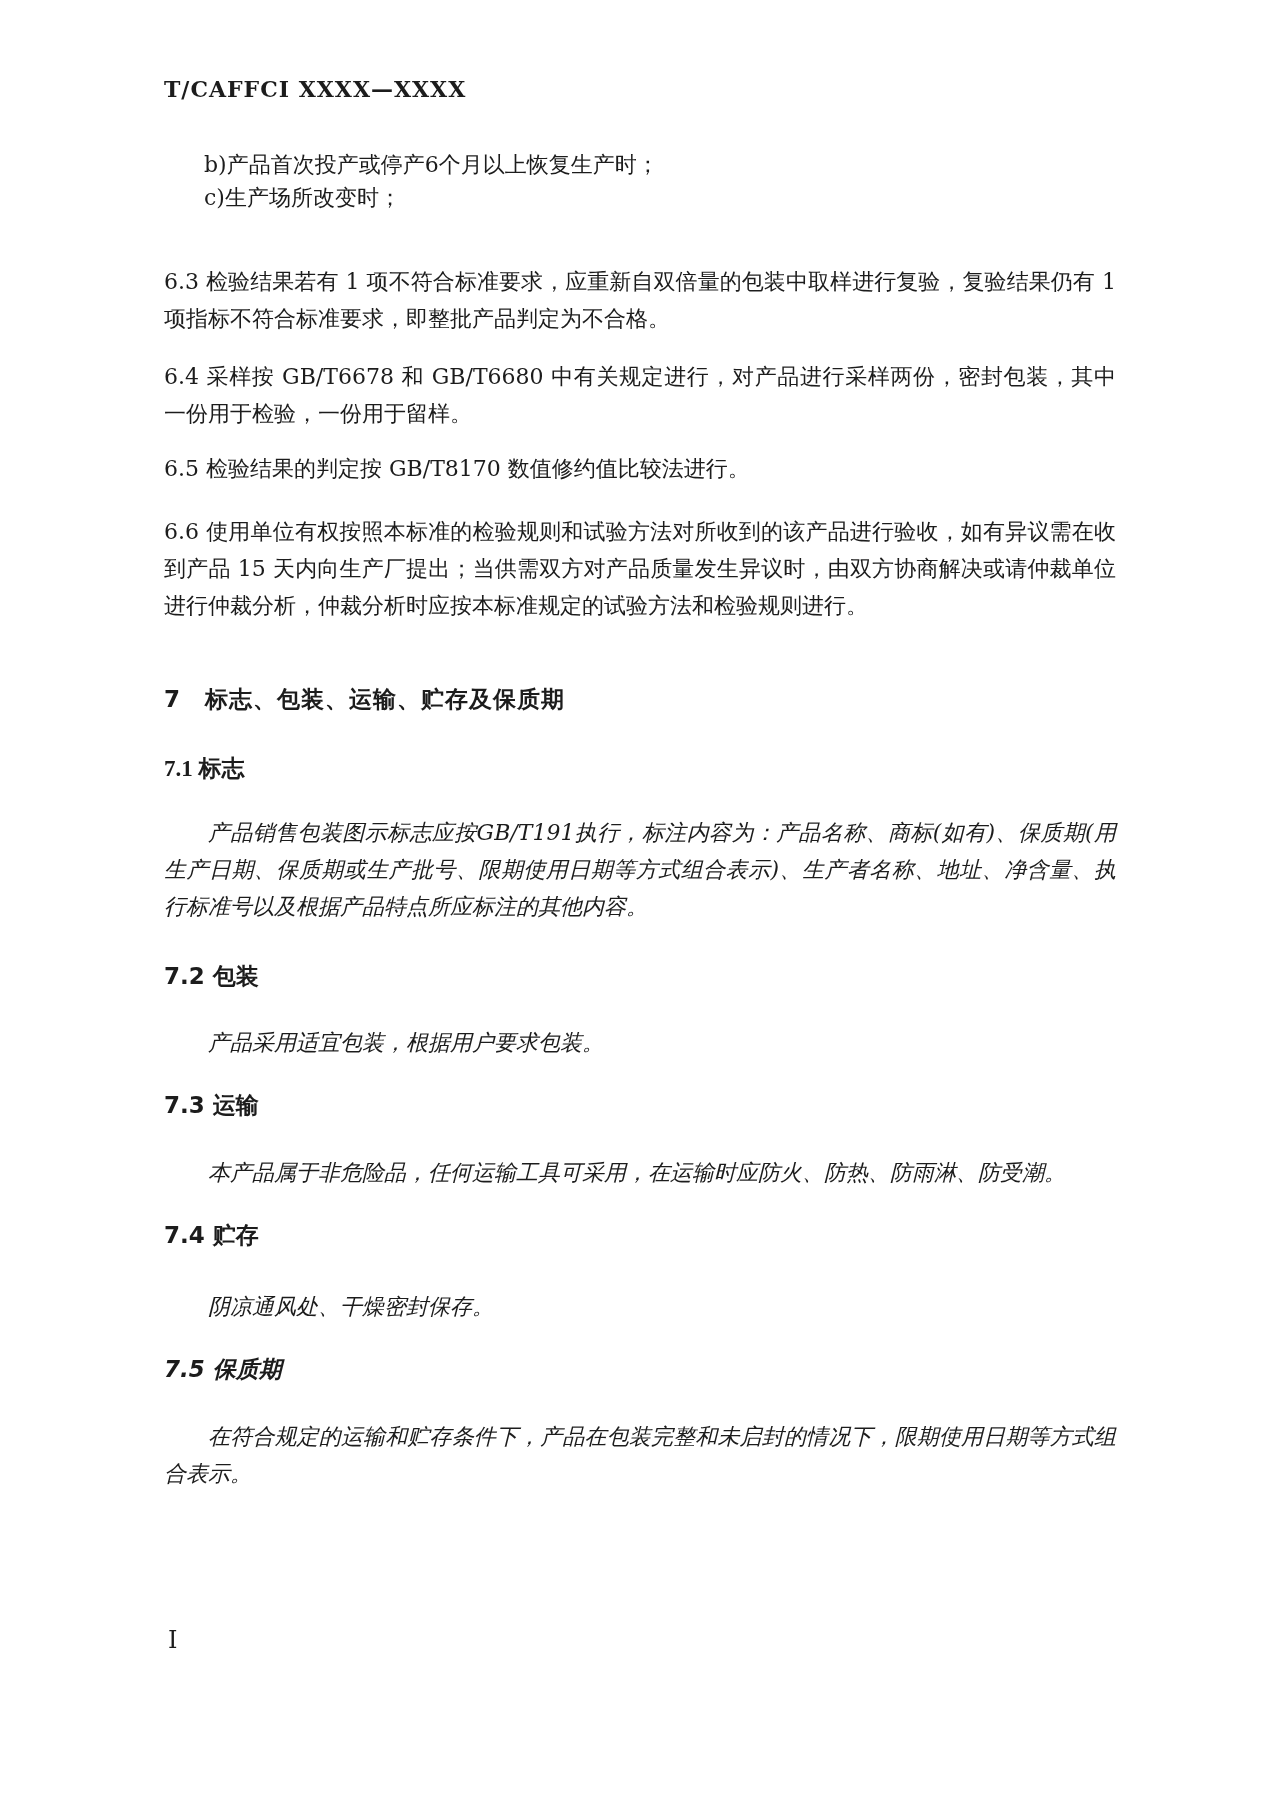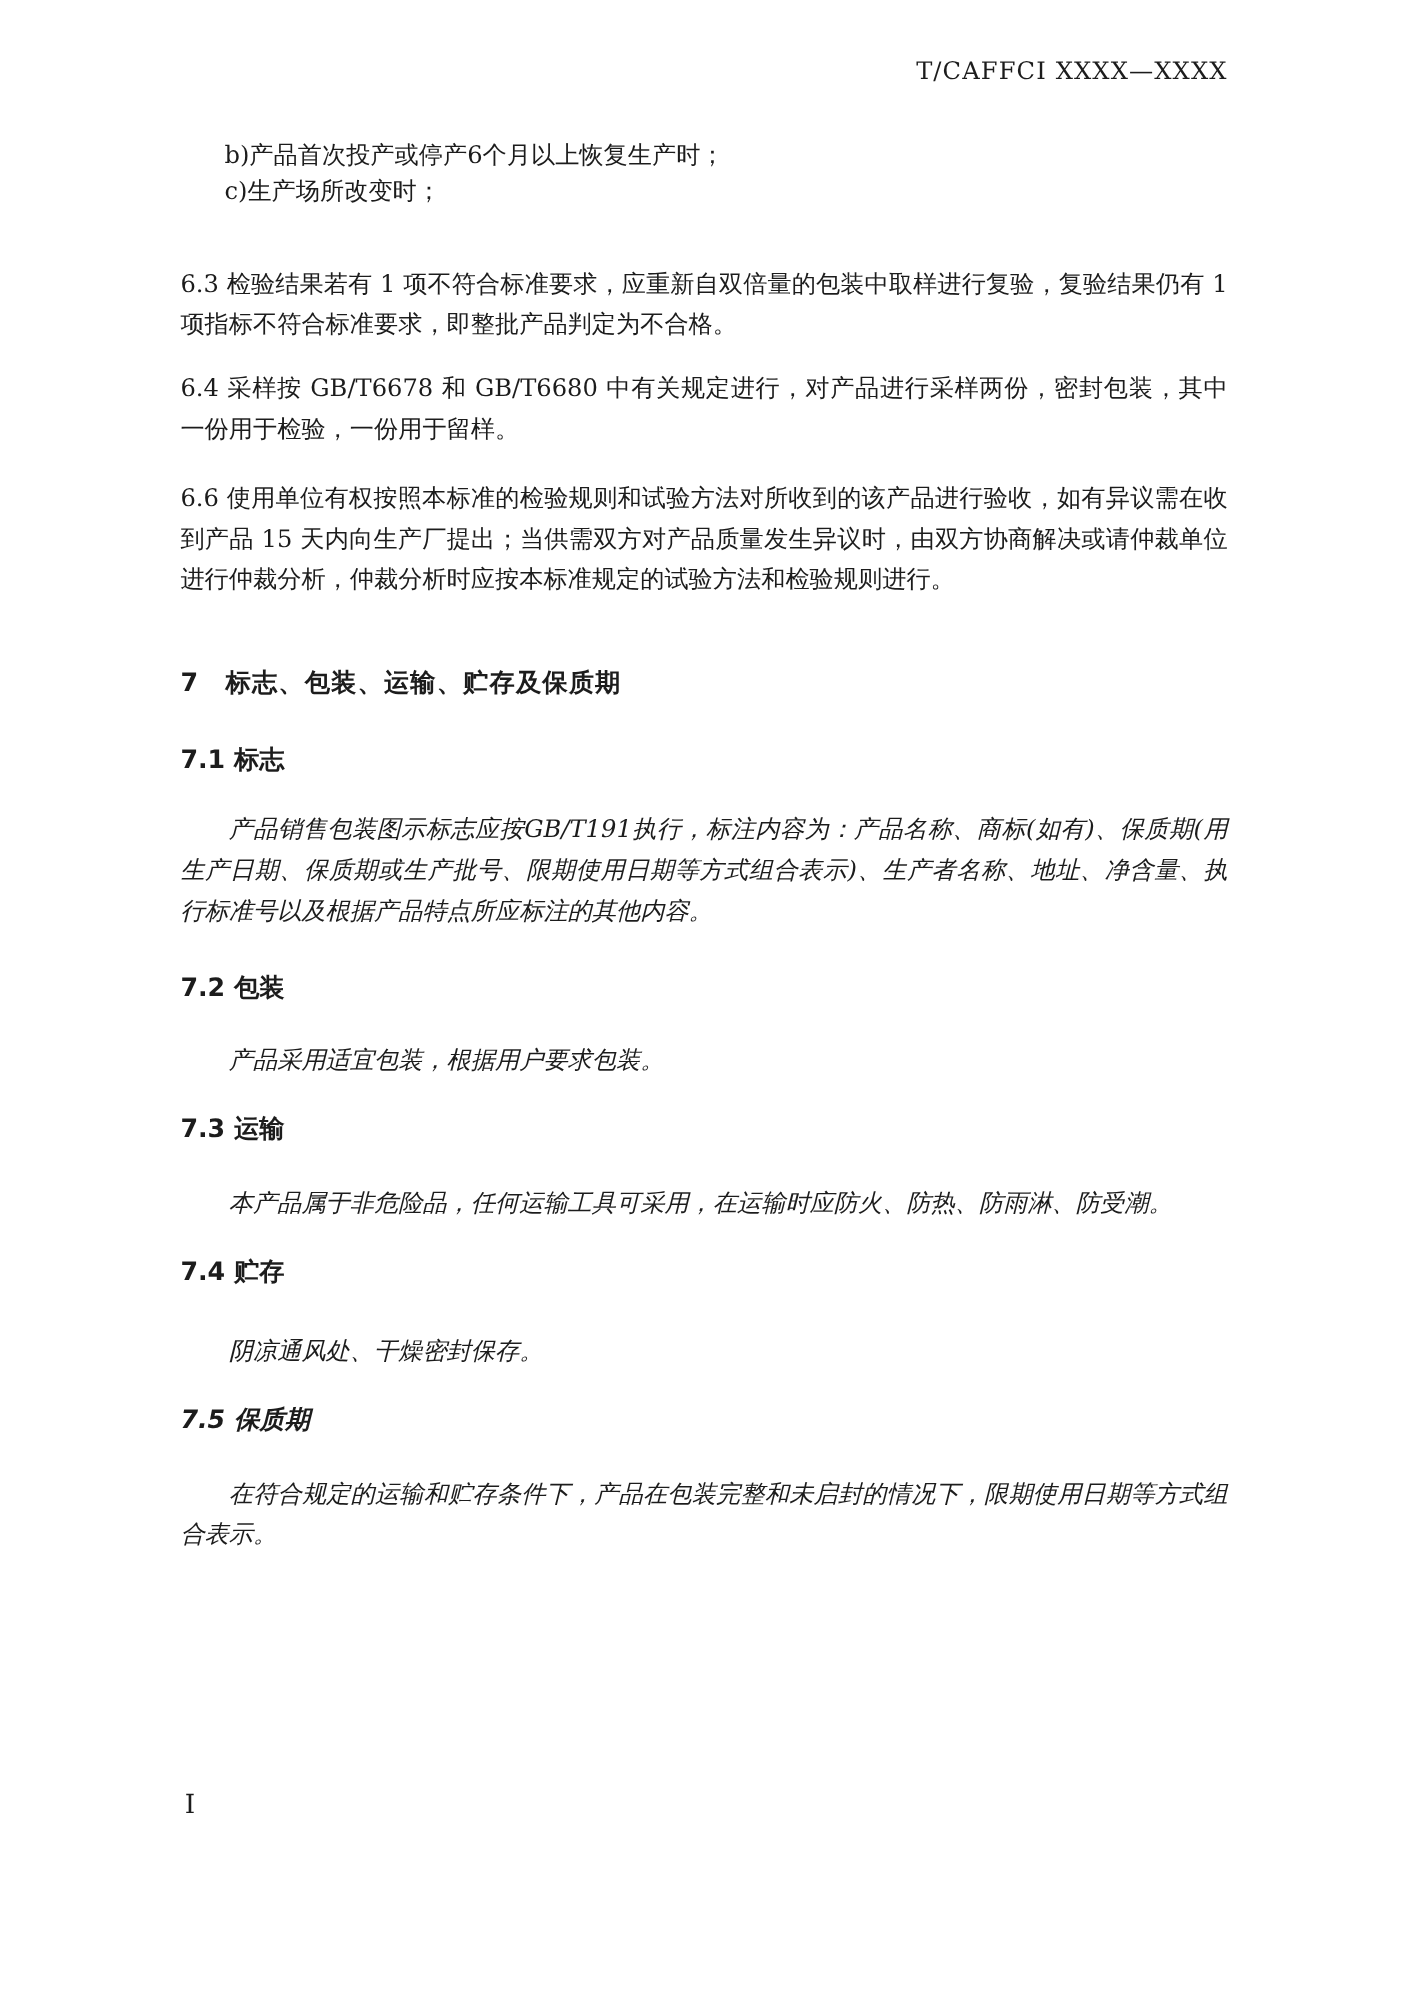--- a/index.html
+++ b/index.html
@@ -9,26 +9,26 @@
     height: 1810px;
     background: #ffffff;
     color: #1c1c1c;
     font-family: "DejaVu Serif", "Liberation Serif", serif;
     overflow: hidden;
     box-sizing: border-box;
   }
   .content { padding: 0 164px; }
 
   .doc-code {
-    padding-top: 53px;
-    text-align: right;
+    padding-top: 76px;
+    text-align: left;
     font-size: 22px;
     line-height: 26px;
     letter-spacing: 1px;
-    font-weight: 400;
+    font-weight: 700;
   }
 
   .cond-list {
     margin-top: 46px;
     padding-left: 40px;
     font-size: 22px;
     line-height: 33px;
   }
   .cond-item { white-space: normal; }
 
@@ -60,21 +60,21 @@
     line-height: 32px;
   }
   .sub-body {
     margin: 0;
     font-size: 22px;
     line-height: 37px;
     text-indent: 2em;
     text-align: justify;
     font-style: italic;
   }
-  .h-71 { margin-top: 38px; }
+  .h-71 { margin-top: 38px; font-family: Liberation Serif, serif; }
   .p-71 { margin-top: 29px; }
   .h-72 { margin-top: 35px; }
   .p-72 { margin-top: 32px; }
   .h-73 { margin-top: 28px; }
   .p-73 { margin-top: 33px; }
   .h-74 { margin-top: 28px; }
   .p-74 { margin-top: 37px; }
   .h-75 { margin-top: 28px; font-style: italic; }
   .p-75 { margin-top: 33px; }
 
@@ -94,20 +94,21 @@
 
     <div class="doc-code">T/CAFFCI XXXX—XXXX</div>
 
     <div class="cond-list">
       <div class="cond-item">b)产品首次投产或停产6个月以上恢复生产时；</div>
       <div class="cond-item">c)生产场所改变时；</div>
     </div>
 
     <p class="clause clause-63">6.3 检验结果若有 1 项不符合标准要求，应重新自双倍量的包装中取样进行复验，复验结果仍有 1 项指标不符合标准要求，即整批产品判定为不合格。</p>
     <p class="clause clause-64">6.4 采样按 GB/T6678 和 GB/T6680 中有关规定进行，对产品进行采样两份，密封包装，其中一份用于检验，一份用于留样。</p>
+    <p class="clause clause-65">6.5 检验结果的判定按 GB/T8170 数值修约值比较法进行。</p>
     <p class="clause clause-66">6.6 使用单位有权按照本标准的检验规则和试验方法对所收到的该产品进行验收，如有异议需在收到产品 15 天内向生产厂提出；当供需双方对产品质量发生异议时，由双方协商解决或请仲裁单位进行仲裁分析，仲裁分析时应按本标准规定的试验方法和检验规则进行。</p>
 
     <h2 class="sec-heading">7　标志、包装、运输、贮存及保质期</h2>
 
     <h3 class="sub-heading h-71">7.1 标志</h3>
     <p class="sub-body p-71">产品销售包装图示标志应按GB/T191执行，标注内容为：产品名称、商标(如有)、保质期(用生产日期、保质期或生产批号、限期使用日期等方式组合表示)、生产者名称、地址、净含量、执行标准号以及根据产品特点所应标注的其他内容。</p>
 
     <h3 class="sub-heading h-72">7.2 包装</h3>
     <p class="sub-body p-72">产品采用适宜包装，根据用户要求包装。</p>
 

